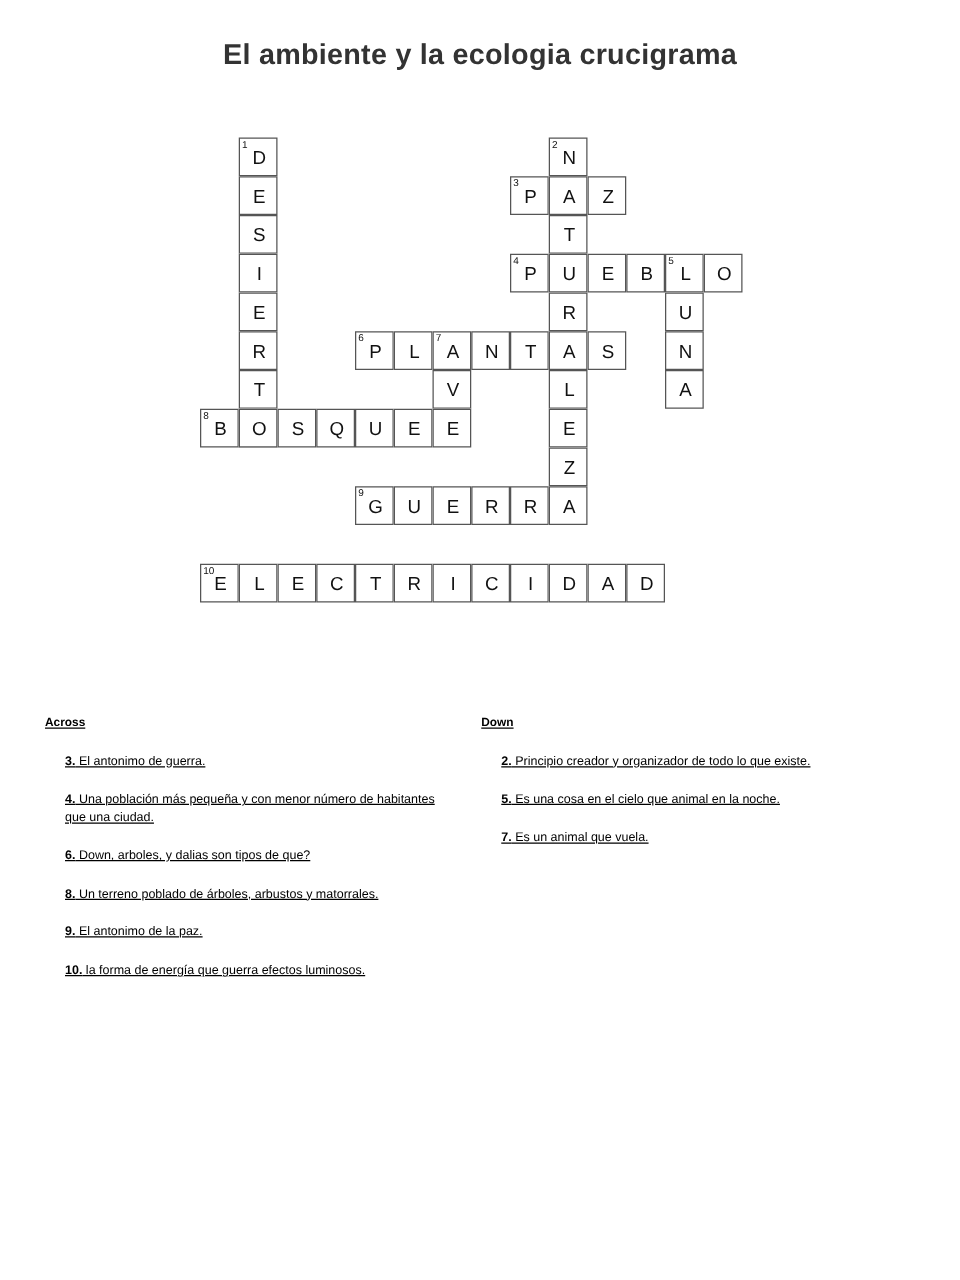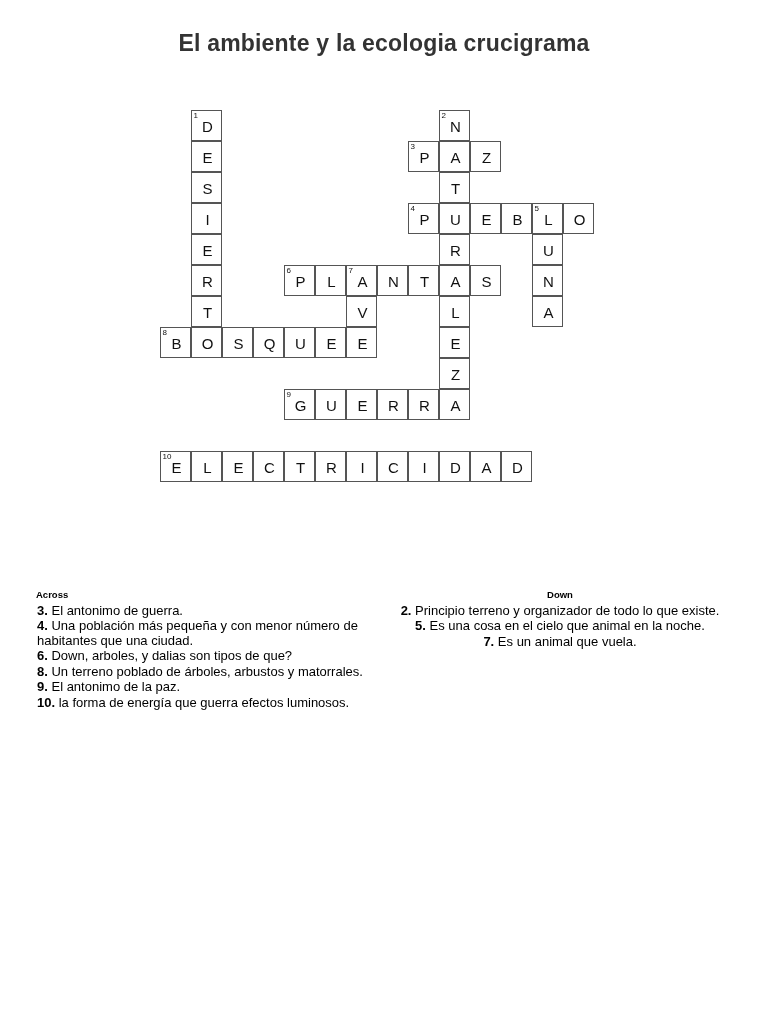--- a/index.html
+++ b/index.html
@@ -69,32 +69,33 @@
   .clues {
     position: absolute;
     top: 572px;
     left: 36px;
     width: 700px;
     font-size: 9.5px;
     line-height: 14.5px;
   }
   .col {
     position: absolute;
-    top: 16px;
+    top: 0;
+    text-decoration: underline;
   }
   .col-across { left: 0; width: 340px; }
-  .col-down { left: 349px; width: 350px; text-align: center; }
+  .col-down { left: 349px; width: 350px; }
   .col h3 {
     margin: 0 0 1px 0;
     font-size: 9.5px;
     font-weight: bold;
   }
   .clue {
-    margin: 1px;
-    font-size: 13px;
+    margin: 16px;
+    font-size: 10px;
     line-height: 14.5px;
   }
   .clue b { font-weight: bold; }
 </style>
 </head>
 <body>
 
 <div class="page">
 
   <div class="title">El ambiente y la ecologia crucigrama</div>
@@ -297,20 +298,20 @@
           <p class="clue"><b>4.</b><span> Una población más pequeña y con menor número de habitantes que una ciudad.</span></p>
           <p class="clue"><b>6.</b><span> Down, arboles, y dalias son tipos de que?</span></p>
           <p class="clue"><b>8.</b><span> Un terreno poblado de árboles, arbustos y matorrales.</span></p>
           <p class="clue"><b>9.</b><span> El antonimo de la paz.</span></p>
           <p class="clue"><b>10.</b><span> la forma de energía que guerra efectos luminosos.</span></p>
         </div>
     </div>
     <div class="col col-down">
       <h3>Down</h3>
       <div id="down-list">
-          <p class="clue"><b>2.</b><span> Principio terreno y organizador de todo lo que existe.</span></p>
+          <p class="clue"><b>2.</b><span> Principio creador y organizador de todo lo que existe.</span></p>
           <p class="clue"><b>5.</b><span> Es una cosa en el cielo que animal en la noche.</span></p>
           <p class="clue"><b>7.</b><span> Es un animal que vuela.</span></p>
         </div>
     </div>
   </div>
 
 </div>
 
 </body></html>

